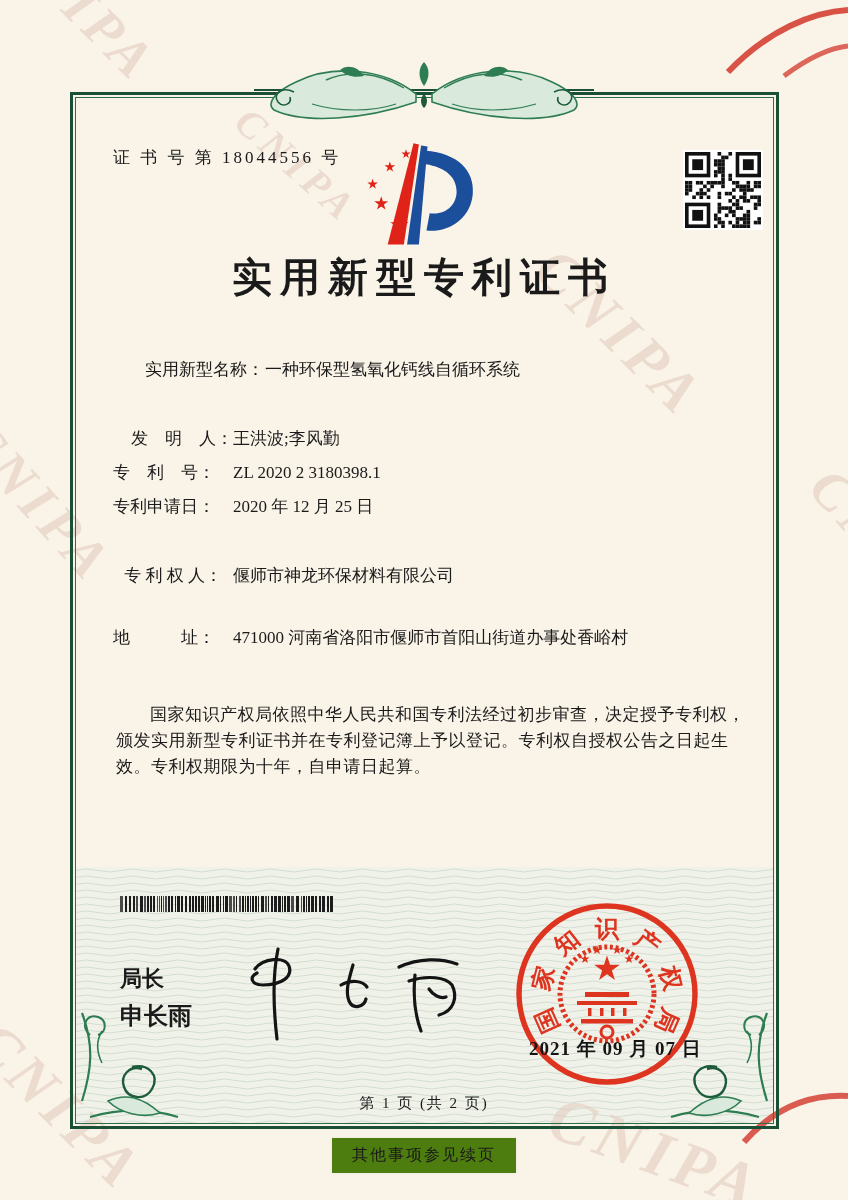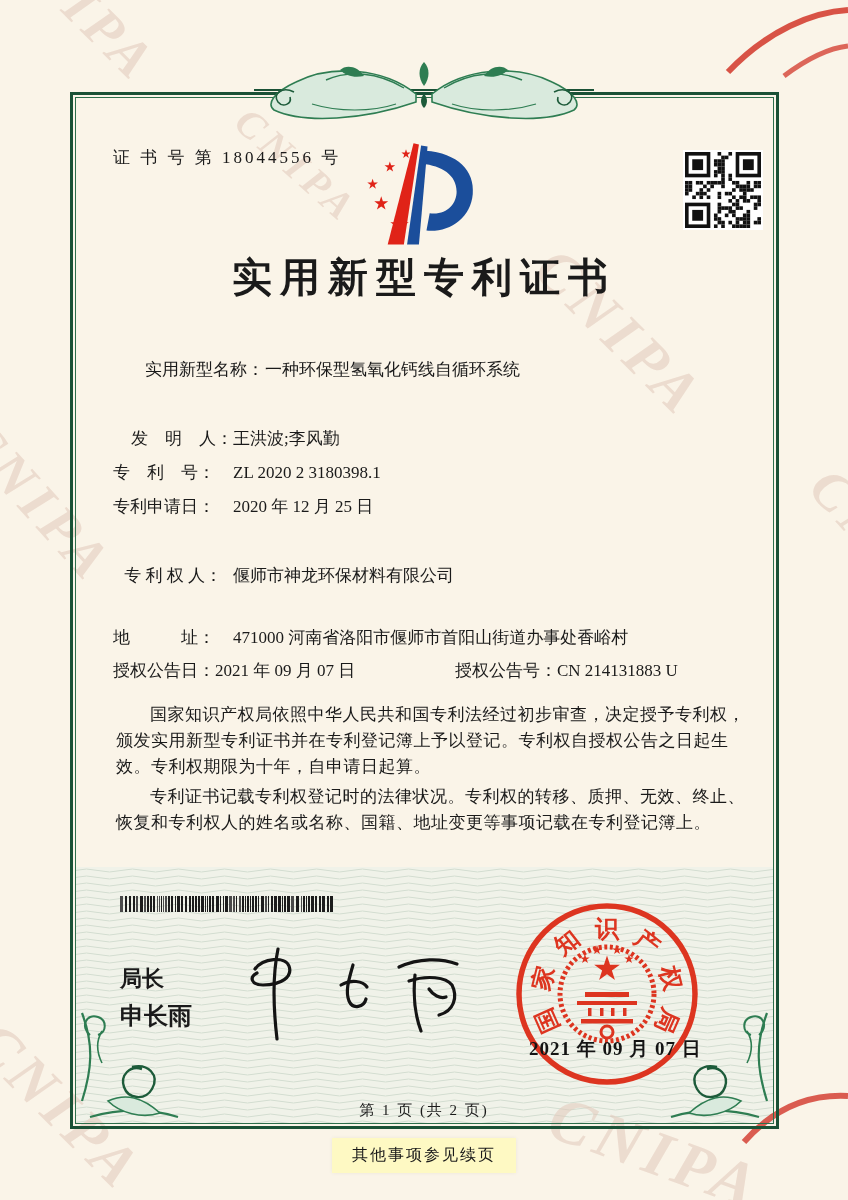--- a/index.html
+++ b/index.html
@@ -24,22 +24,22 @@
   #paras{position:absolute;left:112px;top:698px;width:650px;z-index:3;}
   #paras p{margin:4px;text-indent:2em;font-size:17px;line-height:26px;letter-spacing:.5px;}
   #barcode{position:absolute;left:120px;top:896px;z-index:3;}
   #sig-role{position:absolute;left:120px;top:964px;font-size:22px;font-weight:600;z-index:3;}
   #sig-name{position:absolute;left:120px;top:1000px;font-size:24px;font-weight:600;z-index:3;}
   #signature{position:absolute;left:233px;top:933px;z-index:3;}
   #seal{position:absolute;left:510px;top:897px;z-index:3;opacity:.95;}
   #seal-date{position:absolute;left:529px;top:1036px;font-size:19px;font-weight:600;letter-spacing:1px;
              color:#141414;z-index:4;white-space:nowrap;}
   #page-num{position:absolute;left:0;top:1094px;width:848px;text-align:center;font-size:15px;
-            letter-spacing:2px;z-index:3;margin-top:7px;}
-  #cont-box{position:absolute;left:424px;top:1138px;transform:translateX(-50%);background:#fef9c3;
+            letter-spacing:2px;z-index:3;}
+  #cont-box{position:absolute;left:424px;top:1138px;transform:translateX(-50%);background:#4d7c0f;
             padding:7px 20px;font-size:16px;letter-spacing:2px;z-index:3;box-shadow:0 0 4px rgba(0,0,0,.06);}
   .sealchar{font-size:24px;font-weight:bold;fill:#dd2b16;text-anchor:middle;dominant-baseline:middle;
             font-family:"Liberation Serif", serif;}
   .flourish{position:absolute;z-index:2;pointer-events:none;}
   .redarc{position:absolute;z-index:1;pointer-events:none;}
 </style>
 </head>
 <body>
 
 <div id="page">
@@ -257,28 +257,23 @@
 
   <div id="fields">
       <div class="field-row" style="top: 6px; margin-left: 32px;"><span class="flabel">实用新型名称：</span><span>一种环保型氢氧化钙线自循环系统</span></div>
       <div class="field-row" style="top: 75px; text-align: right;"><span class="flabel">发　明　人：</span><span>王洪波;李风勤</span></div>
       <div class="field-row" style="top: 108.8px;"><span class="flabel">专　利　号：</span><span>ZL 2020 2 3180398.1</span></div>
       <div class="field-row" style="top: 143px;"><span class="flabel">专利申请日：</span><span>2020 年 12 月 25 日</span></div>
       <div class="field-row" style="top: 211.6px; text-align: center;"><span class="flabel">专 利 权 人：</span><span>偃师市神龙环保材料有限公司</span></div>
       <div class="field-row" style="top: 250px; margin-top: 24px;"><span class="flabel">地　　　址：</span><span>471000 河南省洛阳市偃师市首阳山街道办事处香峪村</span></div>
     </div>
 
-  <div id="grant-row">
-    <span>授权公告日：</span><span>2021 年 09 月 07 日</span>
-    <span id="grant-no-pair"><span>授权公告号：</span><span>CN 214131883 U</span></span>
-  </div>
 
   <div id="paras">
     <p>国家知识产权局依照中华人民共和国专利法经过初步审查，决定授予专利权，颁发实用新型专利证书并在专利登记簿上予以登记。专利权自授权公告之日起生效。专利权期限为十年，自申请日起算。</p>
-    <p>专利证书记载专利权登记时的法律状况。专利权的转移、质押、无效、终止、恢复和专利权人的姓名或名称、国籍、地址变更等事项记载在专利登记簿上。</p>
   </div>
 
   <svg id="barcode" width="218" height="17">
       <rect x="0" y="0" width="3" height="16" fill="#4a4a4a"></rect>
       <rect x="5" y="0" width="2" height="16" fill="#1c1c1c"></rect>
       <rect x="9" y="0" width="2" height="16" fill="#1c1c1c"></rect>
       <rect x="13" y="0" width="2" height="16" fill="#1c1c1c"></rect>
       <rect x="16" y="0" width="2" height="16" fill="#4a4a4a"></rect>
       <rect x="20" y="0" width="3" height="16" fill="#1c1c1c"></rect>
       <rect x="24" y="0" width="2" height="16" fill="#4a4a4a"></rect>

